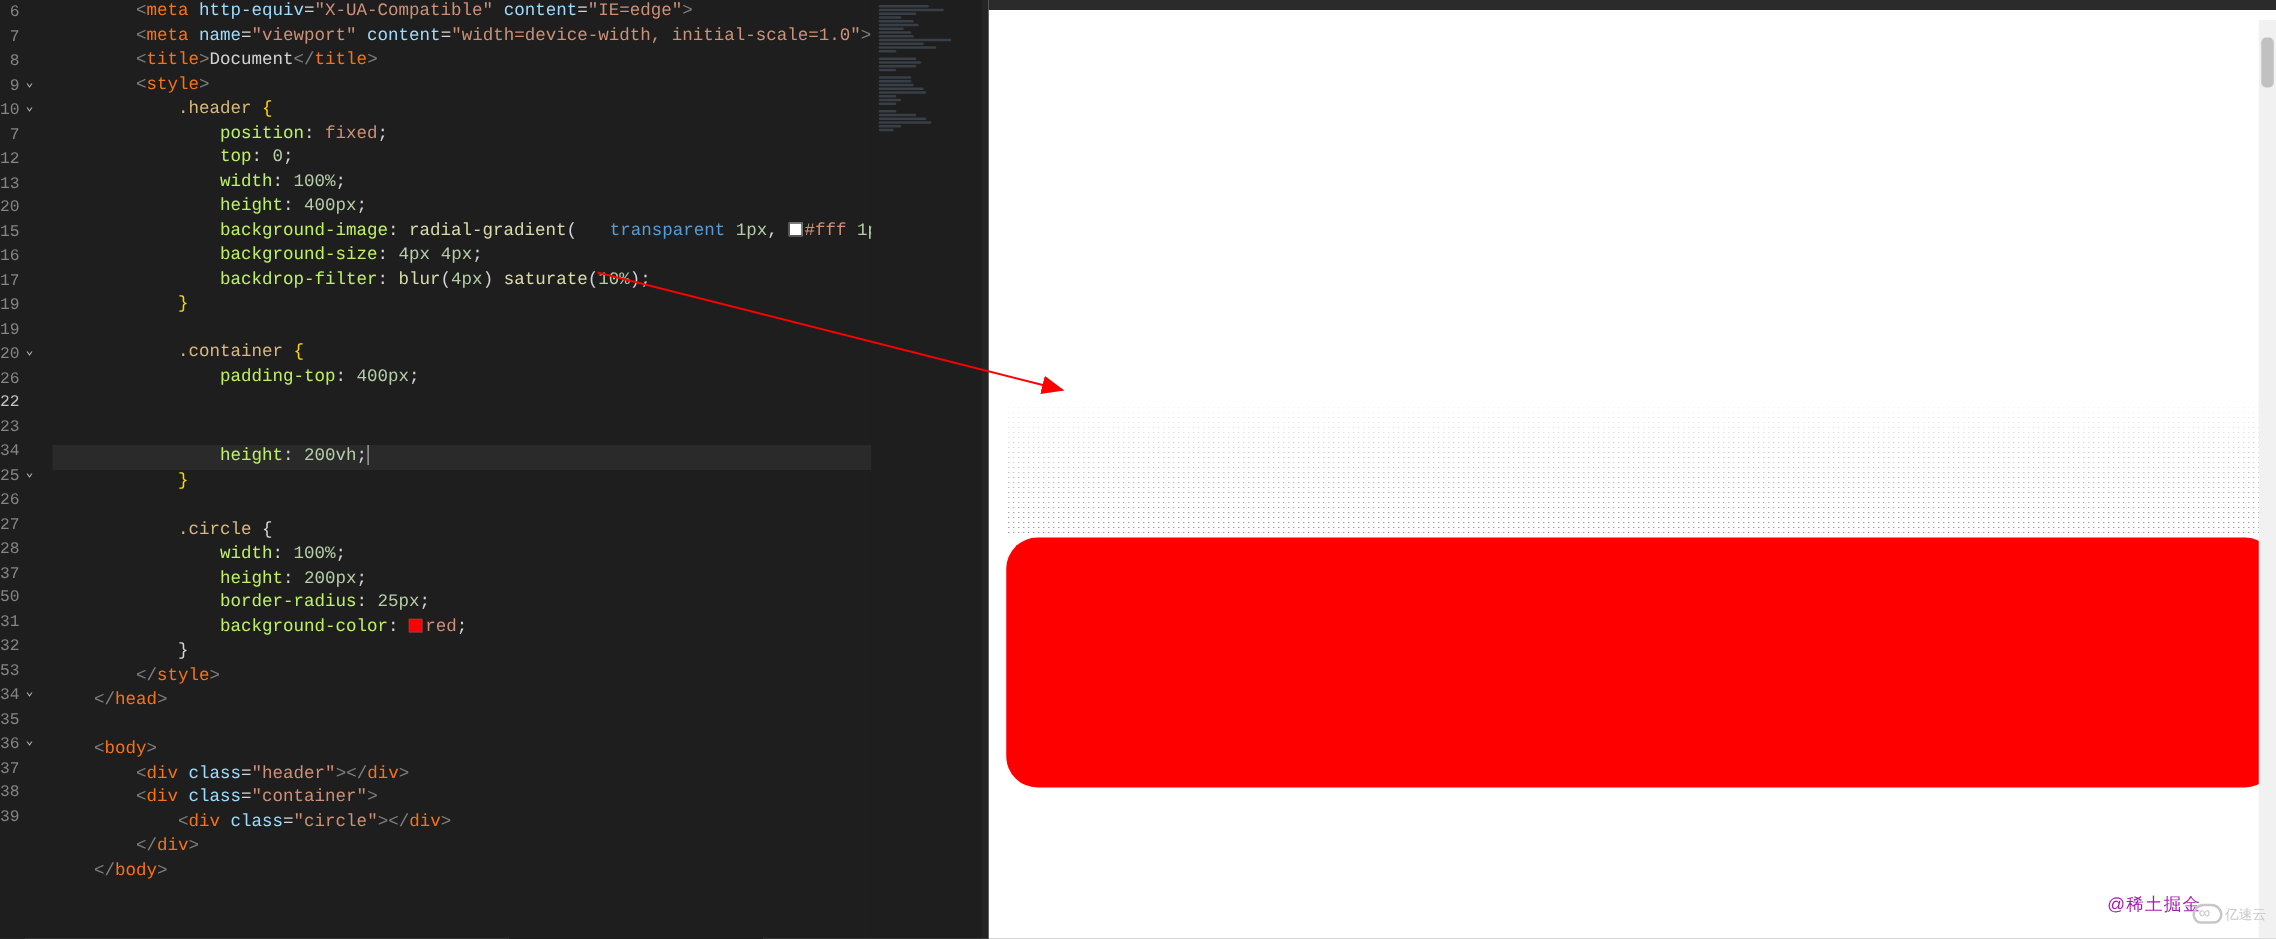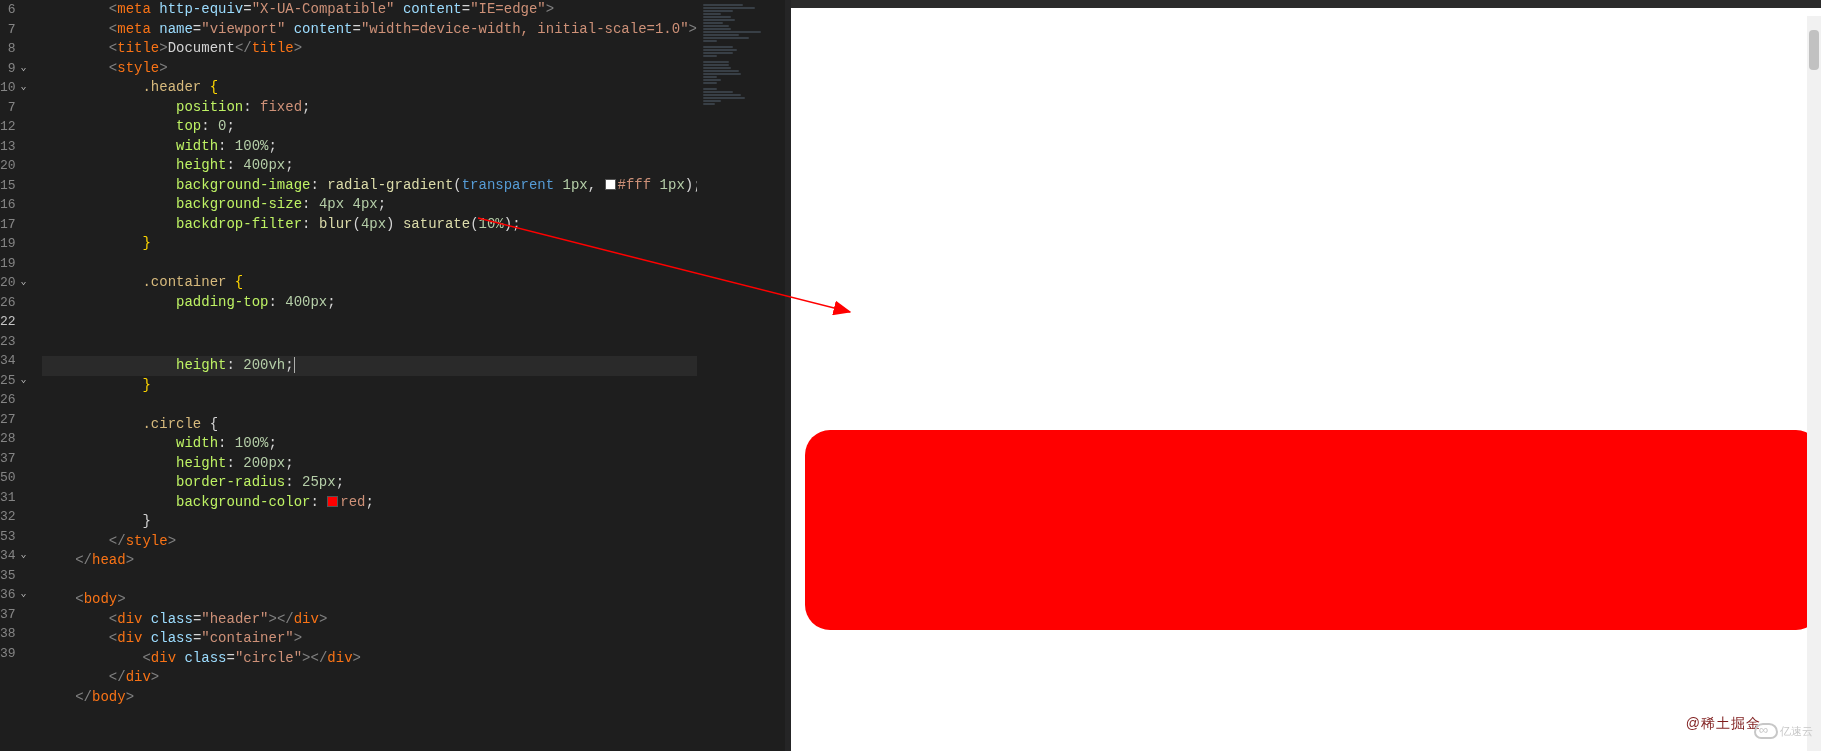--- a/index.html
+++ b/index.html
@@ -15,21 +15,21 @@
   .code .row.hl { background:#2a2a2a;margin-top:44px; }
   .t-tag   { color:#808080; }
   .t-name  { color:#f97316; }
   .t-attr  { color:#9cdcfe; }
   .t-str   { color:#ce9178; }
   .t-sel   { color:#d7ba7d; }
   .t-prop  { color:#bef264; }
   .t-val   { color:#ce9178; }
   .t-num   { color:#b5cea8; }
   .t-func  { color:#dcdcaa; }
-  .t-kw    { color:#569cd6; }
+  .t-kw    { color:#569cd6;margin-left:26px; }
   .t-punc  { color:#d4d4d4; }
   .t-brace { color:#ffd700; }
   .swatch  { display:inline-block; width:11px; height:11px; border:1px solid #555; vertical-align:middle; margin-right:2px; }
   .cursor  { display:inline-block; width:1px; height:16px; background:#aeafad; vertical-align:middle; }
 
   .minimap { width:88px; background:#1e1e1e; position:relative; padding:4px 6px; }
   .mm-line { height:2px; margin-bottom:1px; background:#4a5560; opacity:.6; border-radius:1px; }
 
   .splitter { width:6px; background:#252526; }
 
@@ -45,21 +45,21 @@
   }
   .circle {
     position:absolute; left:14px; right:0; top:422px; height:200px;
     background:red; border-radius:25px;
   }
   .pv-scrollbar { position:absolute; right:0; top:8px; width:14px; bottom:0; background:#f1f1f1; }
   .pv-thumb { position:absolute; left:2px; right:2px; top:14px; height:40px; background:#c1c1c1; border-radius:4px; }
 
   .arrow-svg { position:absolute; left:0; top:0; pointer-events:none; }
 
-  .watermark { position:absolute; right:60px; bottom:18px; font-size:14px; color:#7f1d1d; font-family:sans-serif; letter-spacing:1px; }
+  .watermark { position:absolute; right:60px; bottom:18px; font-size:14px; color:#a21caf; font-family:sans-serif; letter-spacing:1px; }
   .wm2 { position:absolute; right:8px; bottom:12px; color:#c7c7c7; font-family:sans-serif; font-size:11px; display:flex; align-items:center; gap:2px; }
   .wm2-cloud { width:24px; height:16px; border:2px solid #c7c7c7; border-radius:10px 10px 8px 8px; position:relative; }
   .wm2-cloud::before { content:"∞"; position:absolute; left:3px; top:-3px; font-size:13px; color:#c7c7c7;}
 </style>
 </head>
 <body>
 
 <div class="root">
 
   <div class="editor-pane">

